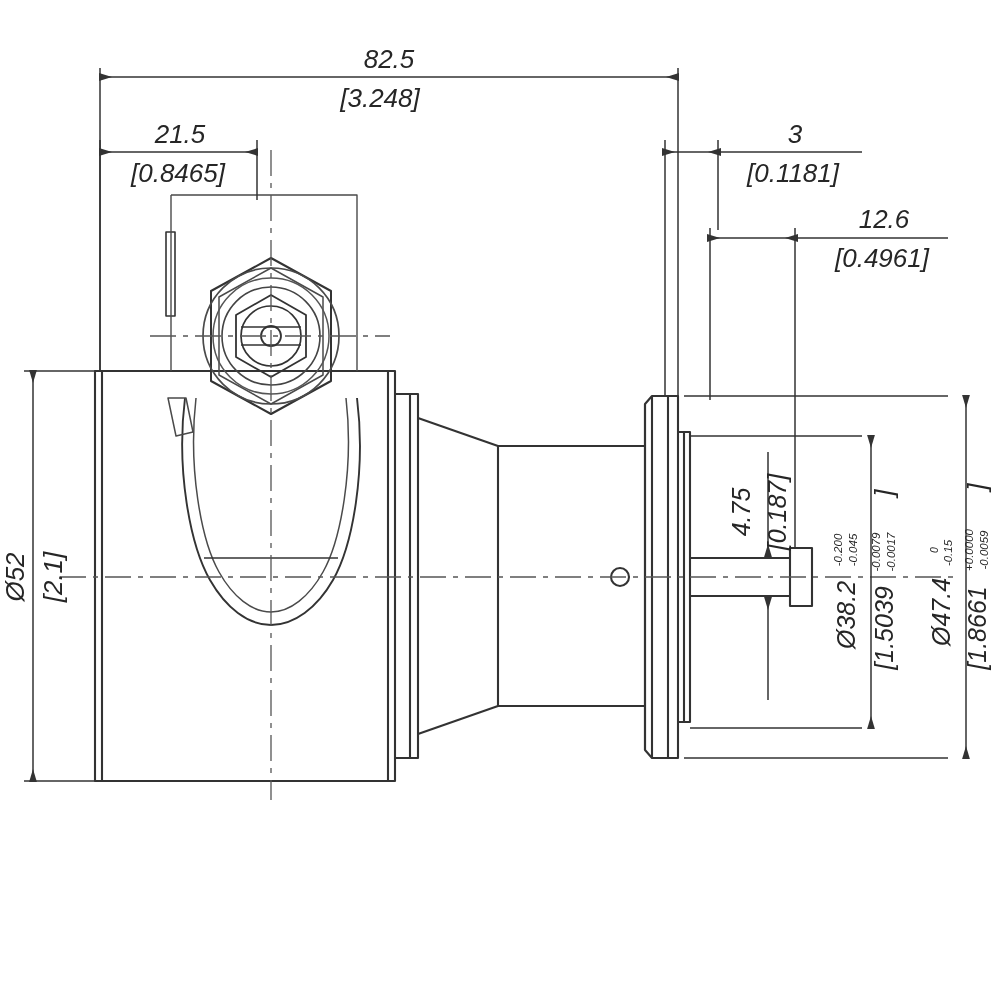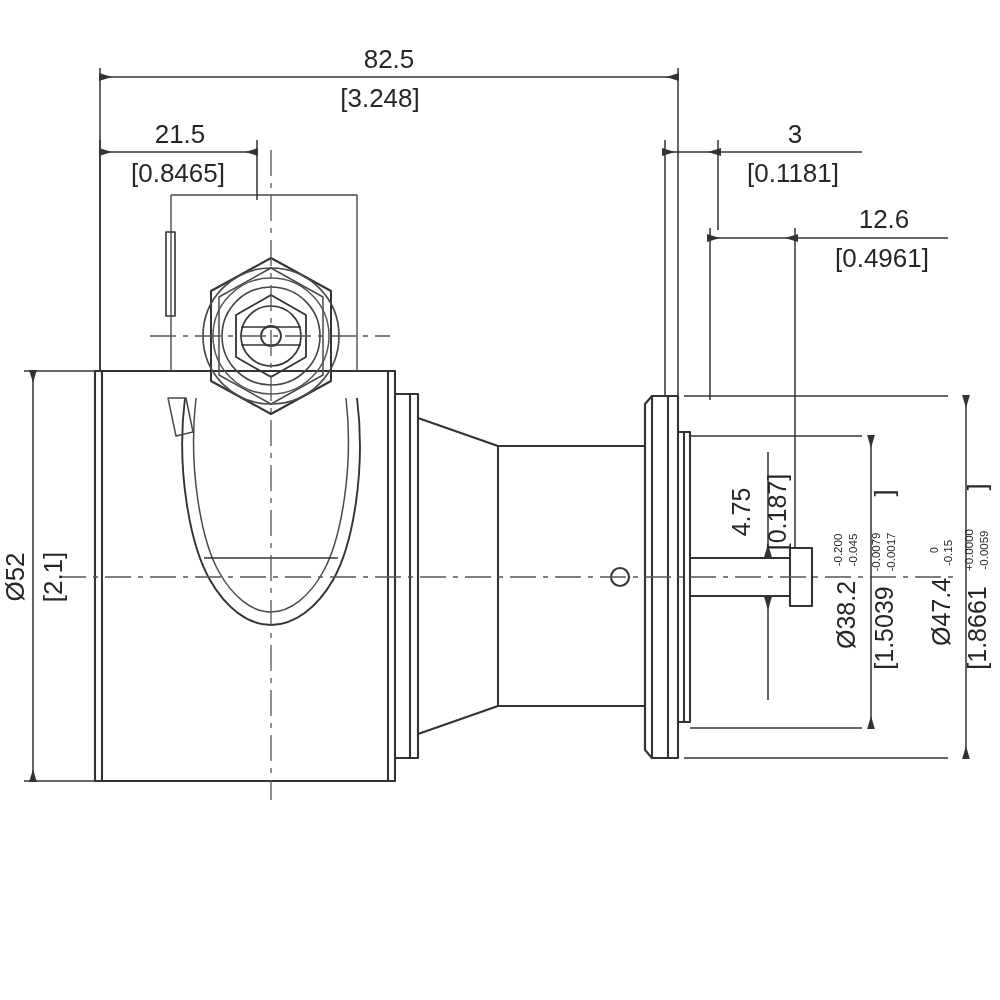--- a/index.html
+++ b/index.html
@@ -1,18 +1,18 @@
 <!DOCTYPE html>
 <html><head>
 <meta charset="utf-8">
 <style>
   html,body{margin:0;padding:0;background:#ffffff;}
   body{width:1000px;height:1000px;overflow:hidden;
        font-family:"Liberation Sans",sans-serif;color:#1c1c1c;}
-  #drawing-root{position:relative;width:893px;height:1000px;background:#a3a3a3;}
+  #drawing-root{position:relative;width:893px;height:1000px;background:#a3a3a3;font-style:italic;}
   svg{display:block;}
   .dimtext{font-family:"Liberation Sans",sans-serif;fill:#262626;font-weight:400;}
   .t26{font-size:26px;}
   .t25{font-size:25px;}
   .t11{font-size:11.5px;}
   .t10{font-size:10.5px;}
 </style>
 </head>
 <body>
 

